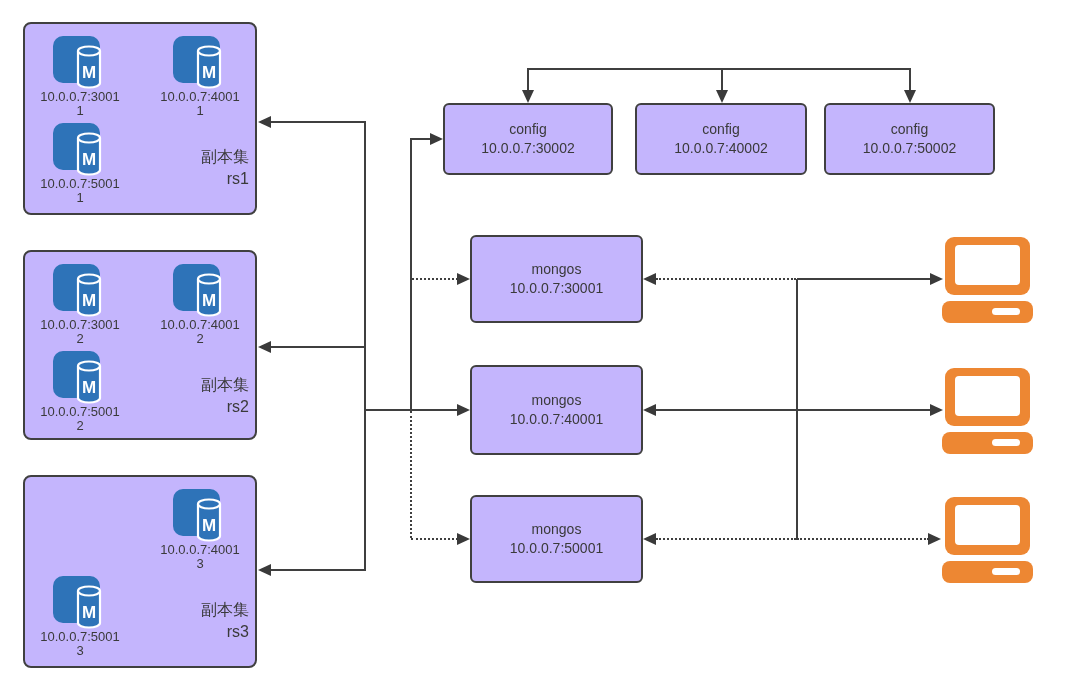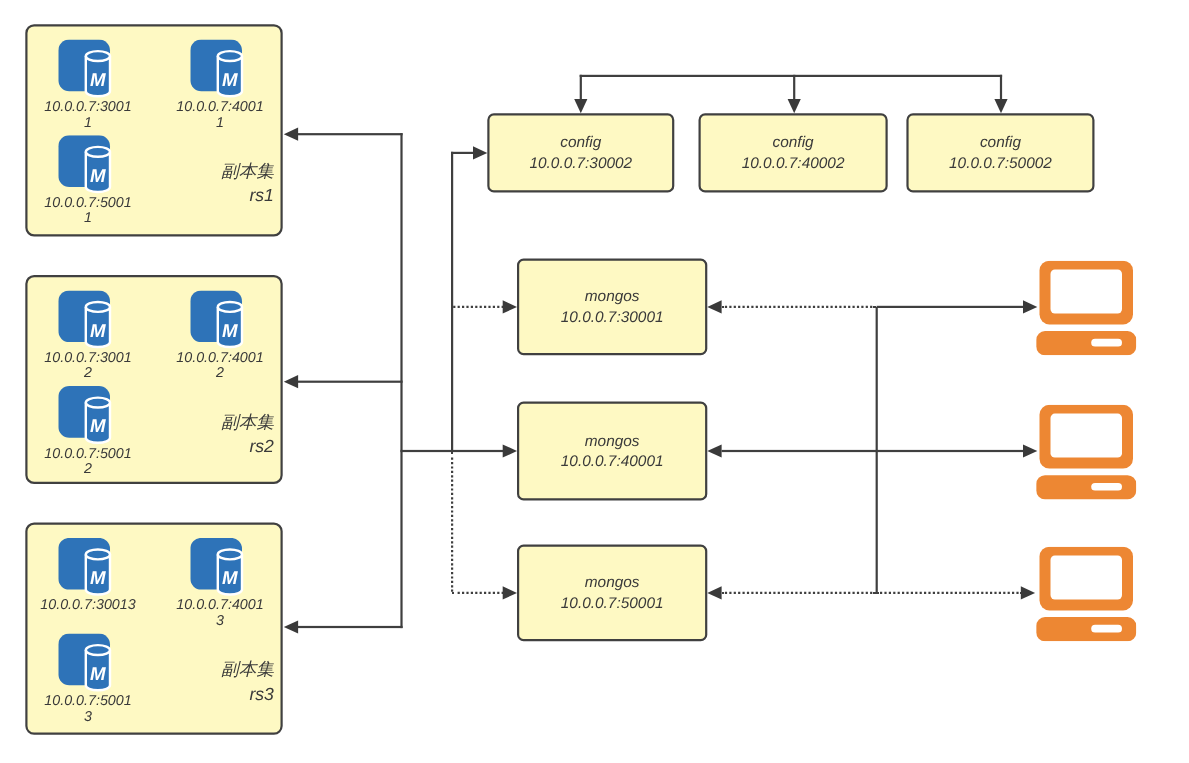--- a/index.html
+++ b/index.html
@@ -1,20 +1,20 @@
 <!DOCTYPE html>
 <html><head>
 <meta charset="utf-8">
 <style>
   html,body{margin:0;padding:0;background:#fff;}
   body{font-family:"Liberation Sans","DejaVu Sans",sans-serif;color:#3a3a3a;}
   #canvas{position:relative;width:1081px;height:694px;background:#fff;overflow:hidden;}
 
   
-  .node-box{position:absolute;background:#fef9c3;border:2px solid #404040;border-radius:8px;box-sizing:border-box;font-style:italic;}
+  .node-box{position:absolute;background:#c4b5fd;border:2px solid #404040;border-radius:8px;box-sizing:border-box;}
   .center-col{display:flex;flex-direction:column;align-items:center;justify-content:center;width:100%;height:100%;text-align:center;}
   .box-title{font-size:14px;line-height:19px;}
   .box-addr{font-size:14px;line-height:19px;}
 
   
   .rs-node{position:absolute;width:110px;text-align:center;}
   .rs-node .mdb{display:block;margin:0 auto;}
   .ip-line{font-size:13px;line-height:14px;white-space:nowrap;}
   .rs-label{position:absolute;width:106px;text-align:right;font-size:16px;line-height:22px;}
 
@@ -102,27 +102,20 @@
       <div class="ip-line">10.0.0.7:5001</div>
       <div class="ip-line">2</div>
     </div>
     <div class="rs-label" style="left:118px;top:122px;">
       <div>副本集</div>
       <div>rs2</div>
     </div>
   </div>
 
   <div class="node-box" style="left:23px;top:475px;width:234px;height:193px;">
-    <div class="rs-node" style="left:0px;top:12px;">
-      <svg class="mdb" width="54" height="54" viewBox="0 0 54 54">
-          <use href="#mdb-icon"></use>
-        </svg>
-      <div class="ip-line">10.0.0.7:30013</div>
-      <div class="ip-line"></div>
-    </div>
     <div class="rs-node" style="left:120px;top:12px;">
       <svg class="mdb" width="54" height="54" viewBox="0 0 54 54">
           <use href="#mdb-icon"></use>
         </svg>
       <div class="ip-line">10.0.0.7:4001</div>
       <div class="ip-line">3</div>
     </div>
     <div class="rs-node" style="left:0px;top:99px;">
       <svg class="mdb" width="54" height="54" viewBox="0 0 54 54">
           <use href="#mdb-icon"></use>

